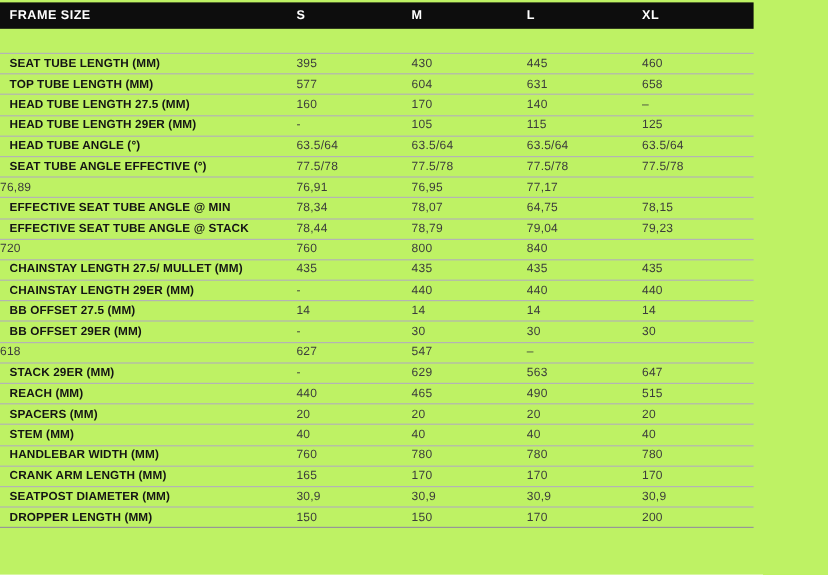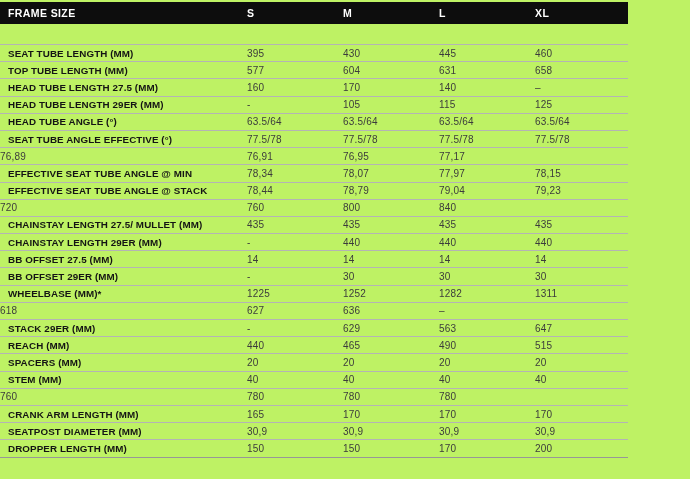--- a/index.html
+++ b/index.html
@@ -76,21 +76,21 @@
         <div class="grid row">
     <div class="cell val">76,89</div>
     <div class="cell val">76,91</div>
     <div class="cell val">76,95</div>
     <div class="cell val">77,17</div>
   </div>
         <div class="grid row">
     <div class="cell lbl">EFFECTIVE SEAT TUBE ANGLE @ MIN</div>
     <div class="cell val">78,34</div>
     <div class="cell val">78,07</div>
-    <div class="cell val">77,97</div>
+    <div class="cell val">64,75</div>
     <div class="cell val">78,15</div>
   </div>
         <div class="grid row">
     <div class="cell lbl">EFFECTIVE SEAT TUBE ANGLE @ STACK</div>
     <div class="cell val">78,44</div>
     <div class="cell val">78,79</div>
     <div class="cell val">79,04</div>
     <div class="cell val">79,23</div>
   </div>
         <div class="grid row">
@@ -121,30 +121,23 @@
     <div class="cell val">14</div>
   </div>
         <div class="grid row">
     <div class="cell lbl">BB OFFSET 29ER (MM)</div>
     <div class="cell val">-</div>
     <div class="cell val">30</div>
     <div class="cell val">30</div>
     <div class="cell val">30</div>
   </div>
         <div class="grid row">
-    <div class="cell lbl">WHEELBASE (MM)*</div>
-    <div class="cell val">1225</div>
-    <div class="cell val">1252</div>
-    <div class="cell val">1282</div>
-    <div class="cell val">1311</div>
-  </div>
-        <div class="grid row">
     <div class="cell val">618</div>
     <div class="cell val">627</div>
-    <div class="cell val">636</div>
+    <div class="cell val">547</div>
     <div class="cell val">–</div>
   </div>
         <div class="grid row">
     <div class="cell lbl">STACK 29ER (MM)</div>
     <div class="cell val">-</div>
     <div class="cell val">629</div>
     <div class="cell val">563</div>
     <div class="cell val">647</div>
   </div>
         <div class="grid row">
@@ -162,20 +155,21 @@
     <div class="cell val">20</div>
   </div>
         <div class="grid row">
     <div class="cell lbl">STEM (MM)</div>
     <div class="cell val">40</div>
     <div class="cell val">40</div>
     <div class="cell val">40</div>
     <div class="cell val">40</div>
   </div>
         <div class="grid row">
+    <div class="cell lbl">HANDLEBAR WIDTH (MM)</div>
     <div class="cell val">760</div>
     <div class="cell val">780</div>
     <div class="cell val">780</div>
     <div class="cell val">780</div>
   </div>
         <div class="grid row">
     <div class="cell lbl">CRANK ARM LENGTH (MM)</div>
     <div class="cell val">165</div>
     <div class="cell val">170</div>
     <div class="cell val">170</div>

